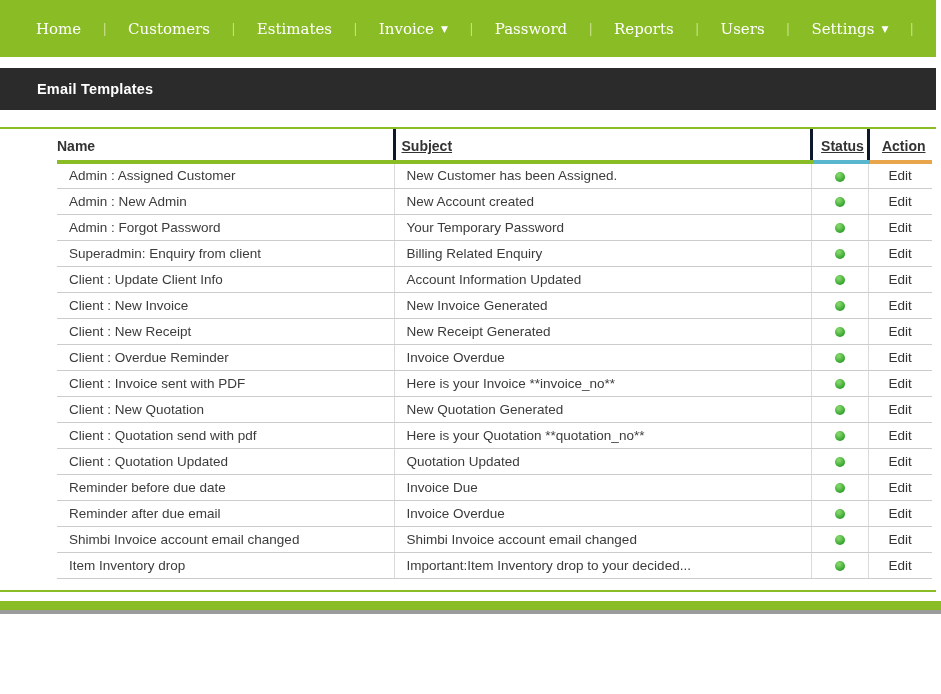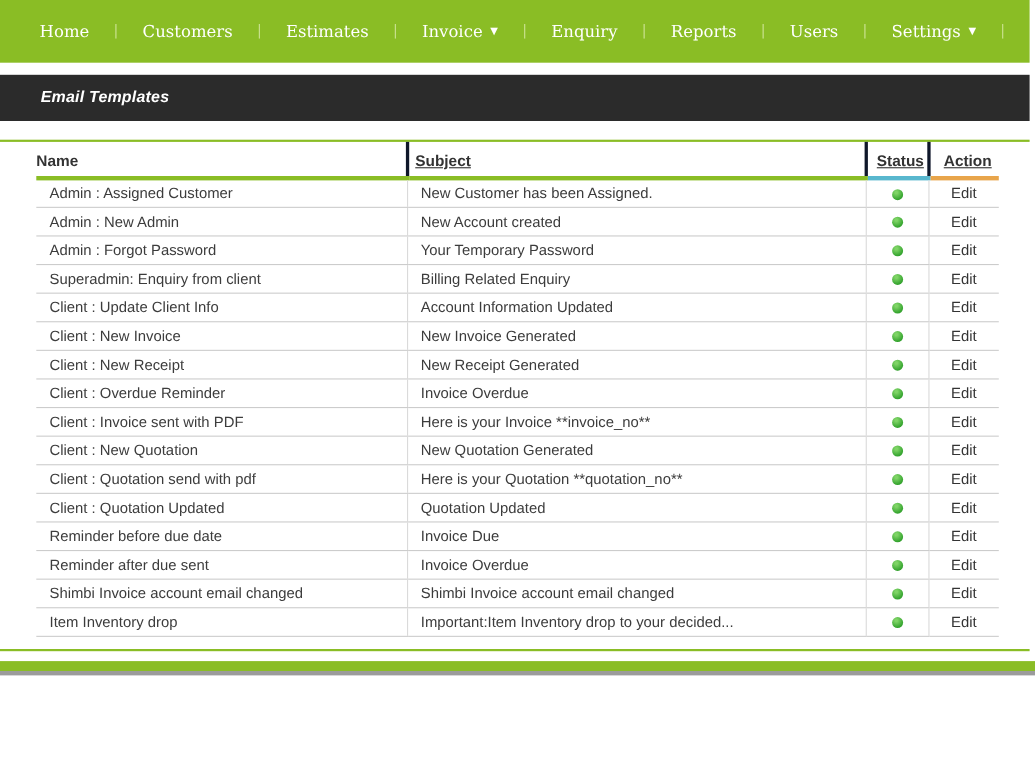--- a/index.html
+++ b/index.html
@@ -26,30 +26,30 @@
   }
   .nav .sep { color:#c9e18d; font-size:13px; }
   .caret { font-size:9px; margin-left:7px; color:#ffffff; }
 
   .gap1 { height:11px; }
 
   
   .page-header {
     height:42px; background:#2b2b2b; color:#ffffff;
     display:flex; align-items:center; padding-left:37px;
-    font-size:14.5px; font-weight:bold; letter-spacing:0.2px;font-style:italic;
+    font-size:14.5px; font-weight:bold; letter-spacing:0.2px;
   }
 
   .gap2 { height:17px; }
   .top-line { height:2px; background:#8abd25; }
 
   
   .table-wrap { margin:0 28px 0 33px; }
   table {
-    width:100%; border-collapse:collapse; table-layout:fixed;
+    width:100%; border-collapse:collapse; table-layout:fixed;margin-left:24px;
   }
   col.c-name { width:337px; }
   col.c-subject { width:417px; }
   col.c-status { width:57px; }
   col.c-action { width:64px; }
 
   thead th {
     font-size:14px; font-weight:bold; color:#333333;
     text-align:left; padding:9px 0 6px 0;
     border-bottom:4px solid #8abd25;
@@ -90,21 +90,21 @@
     <span class="sep">|</span>
     <a>Customers</a>
     <span class="sep">|</span>
     <a>Estimates</a>
     <span class="sep">|</span>
     <a>
         <span>Invoice</span>
         <span class="caret">▼</span>
       </a>
     <span class="sep">|</span>
-    <a>Enquiry</a>
+    <a>Password</a>
     <span class="sep">|</span>
     <a>Reports</a>
     <span class="sep">|</span>
     <a>Users</a>
     <span class="sep">|</span>
     <a>
         <span>Settings</span>
         <span class="caret">▼</span>
       </a>
     <span class="sep">|</span>
@@ -224,21 +224,21 @@
   </tr>
 
   <tr>
     <td>Reminder before due date</td>
     <td>Invoice Due</td>
     <td class="center"><span class="status-dot" title="active"></span></td>
     <td class="center"><a class="edit-link">Edit</a></td>
   </tr>
 
   <tr>
-    <td>Reminder after due sent</td>
+    <td>Reminder after due email</td>
     <td>Invoice Overdue</td>
     <td class="center"><span class="status-dot" title="active"></span></td>
     <td class="center"><a class="edit-link">Edit</a></td>
   </tr>
 
   <tr>
     <td>Shimbi Invoice account email changed</td>
     <td>Shimbi Invoice account email changed</td>
     <td class="center"><span class="status-dot" title="active"></span></td>
     <td class="center"><a class="edit-link">Edit</a></td>

